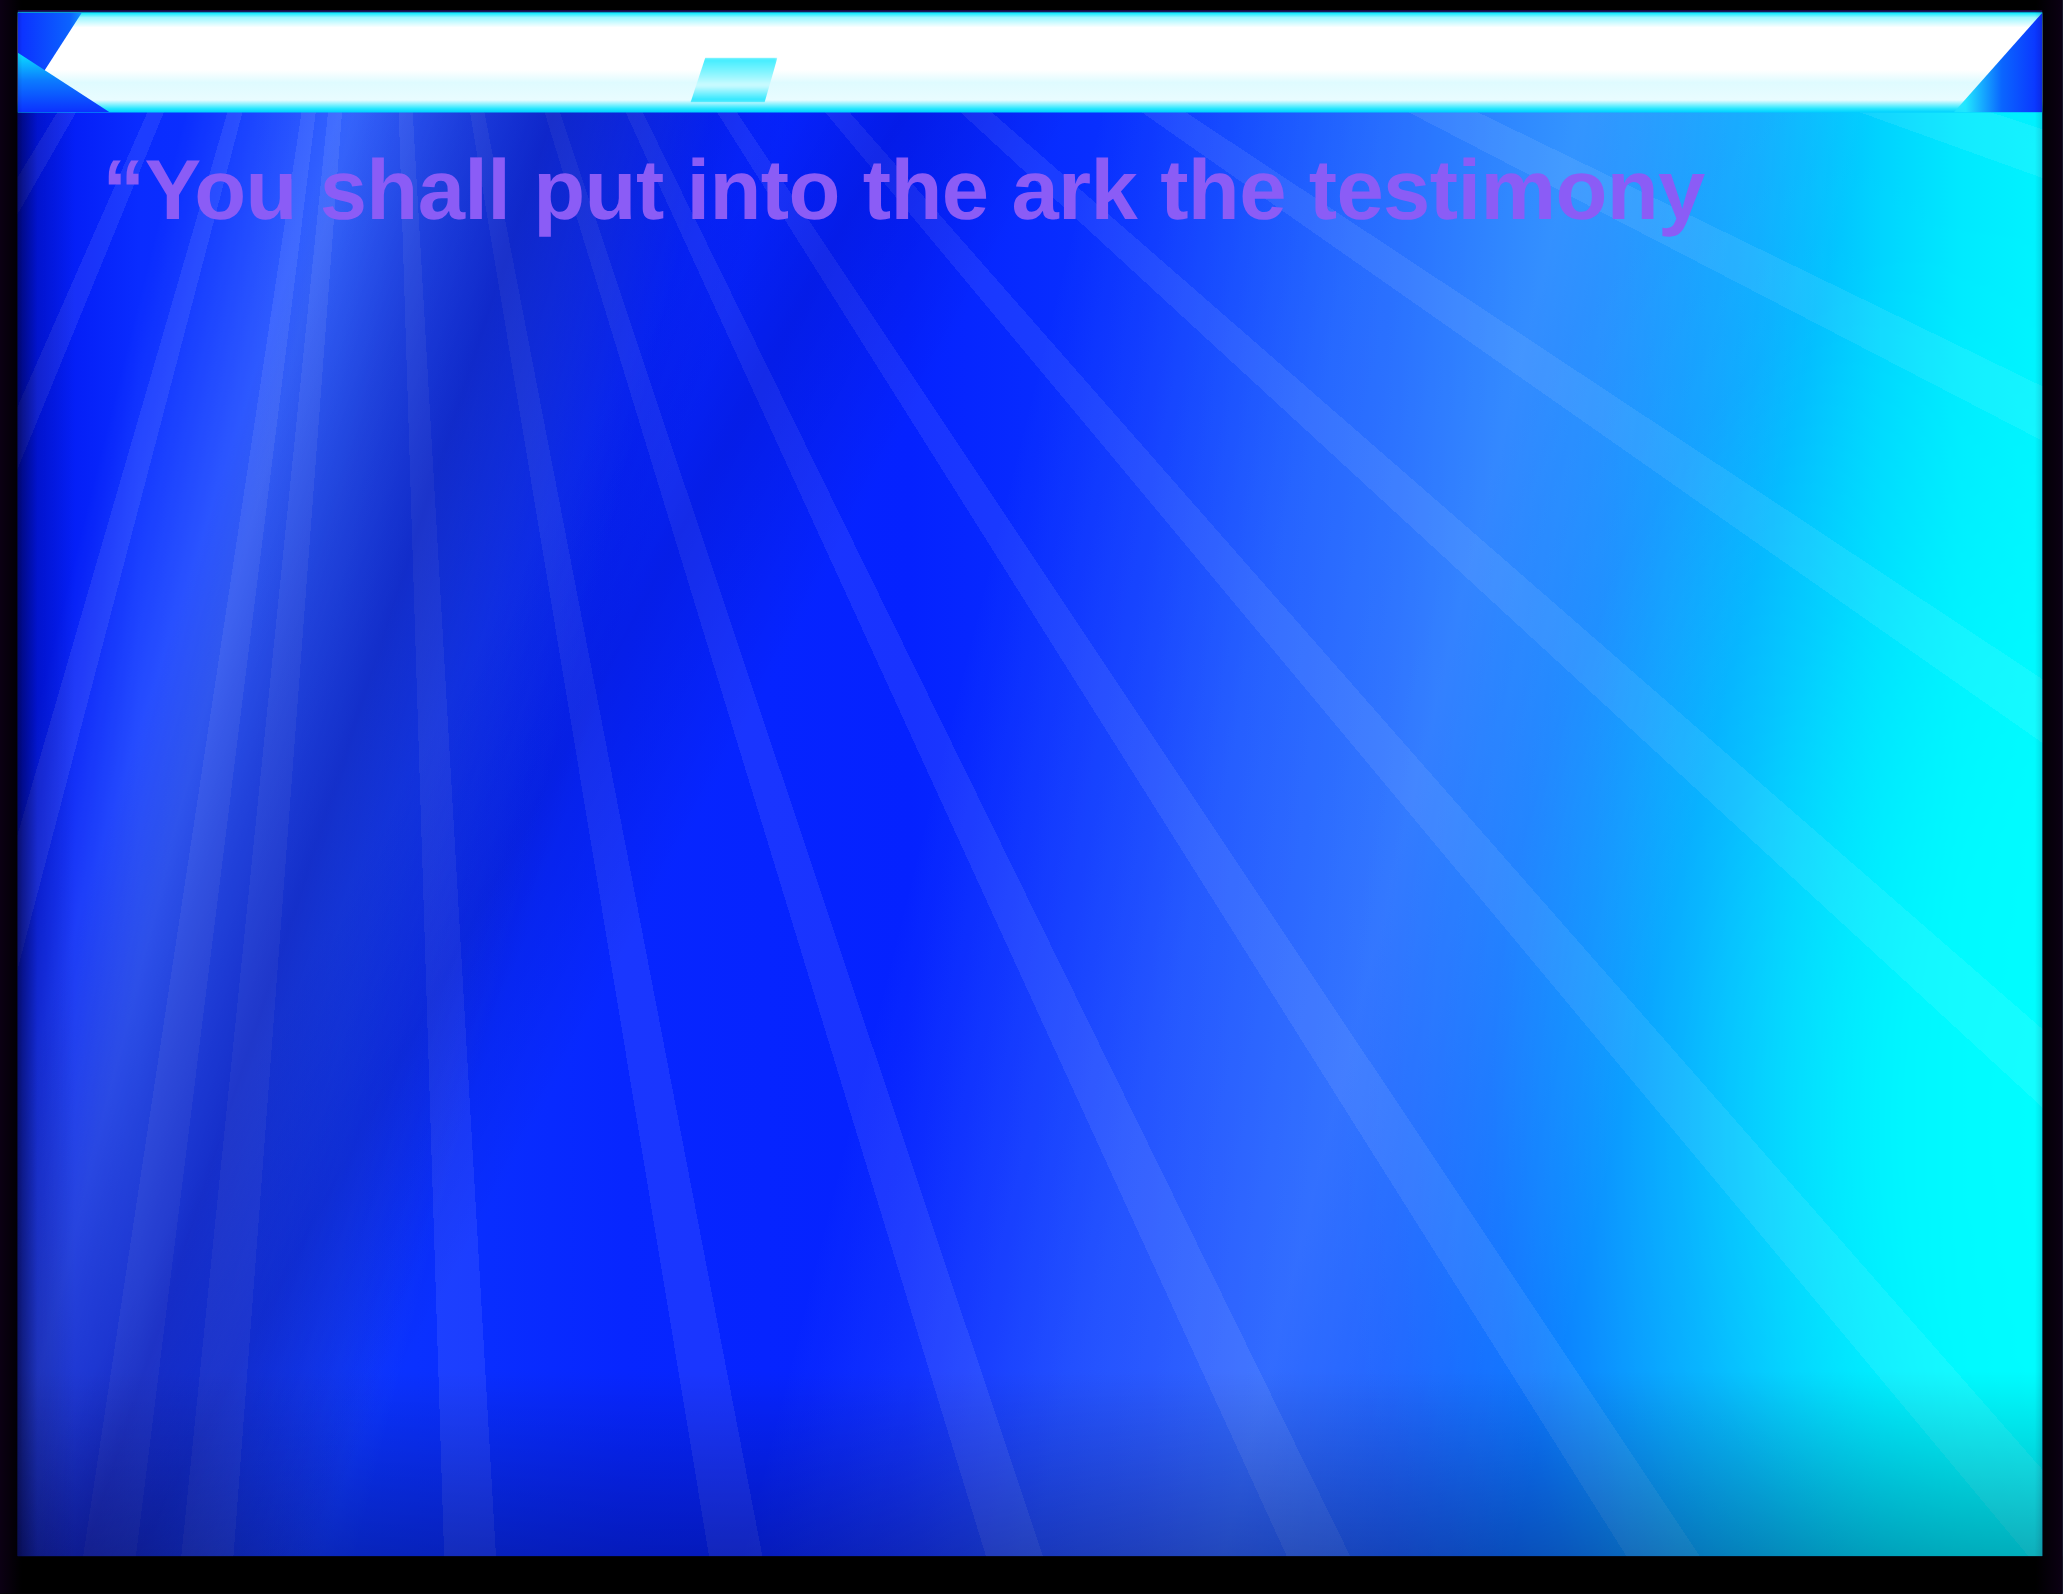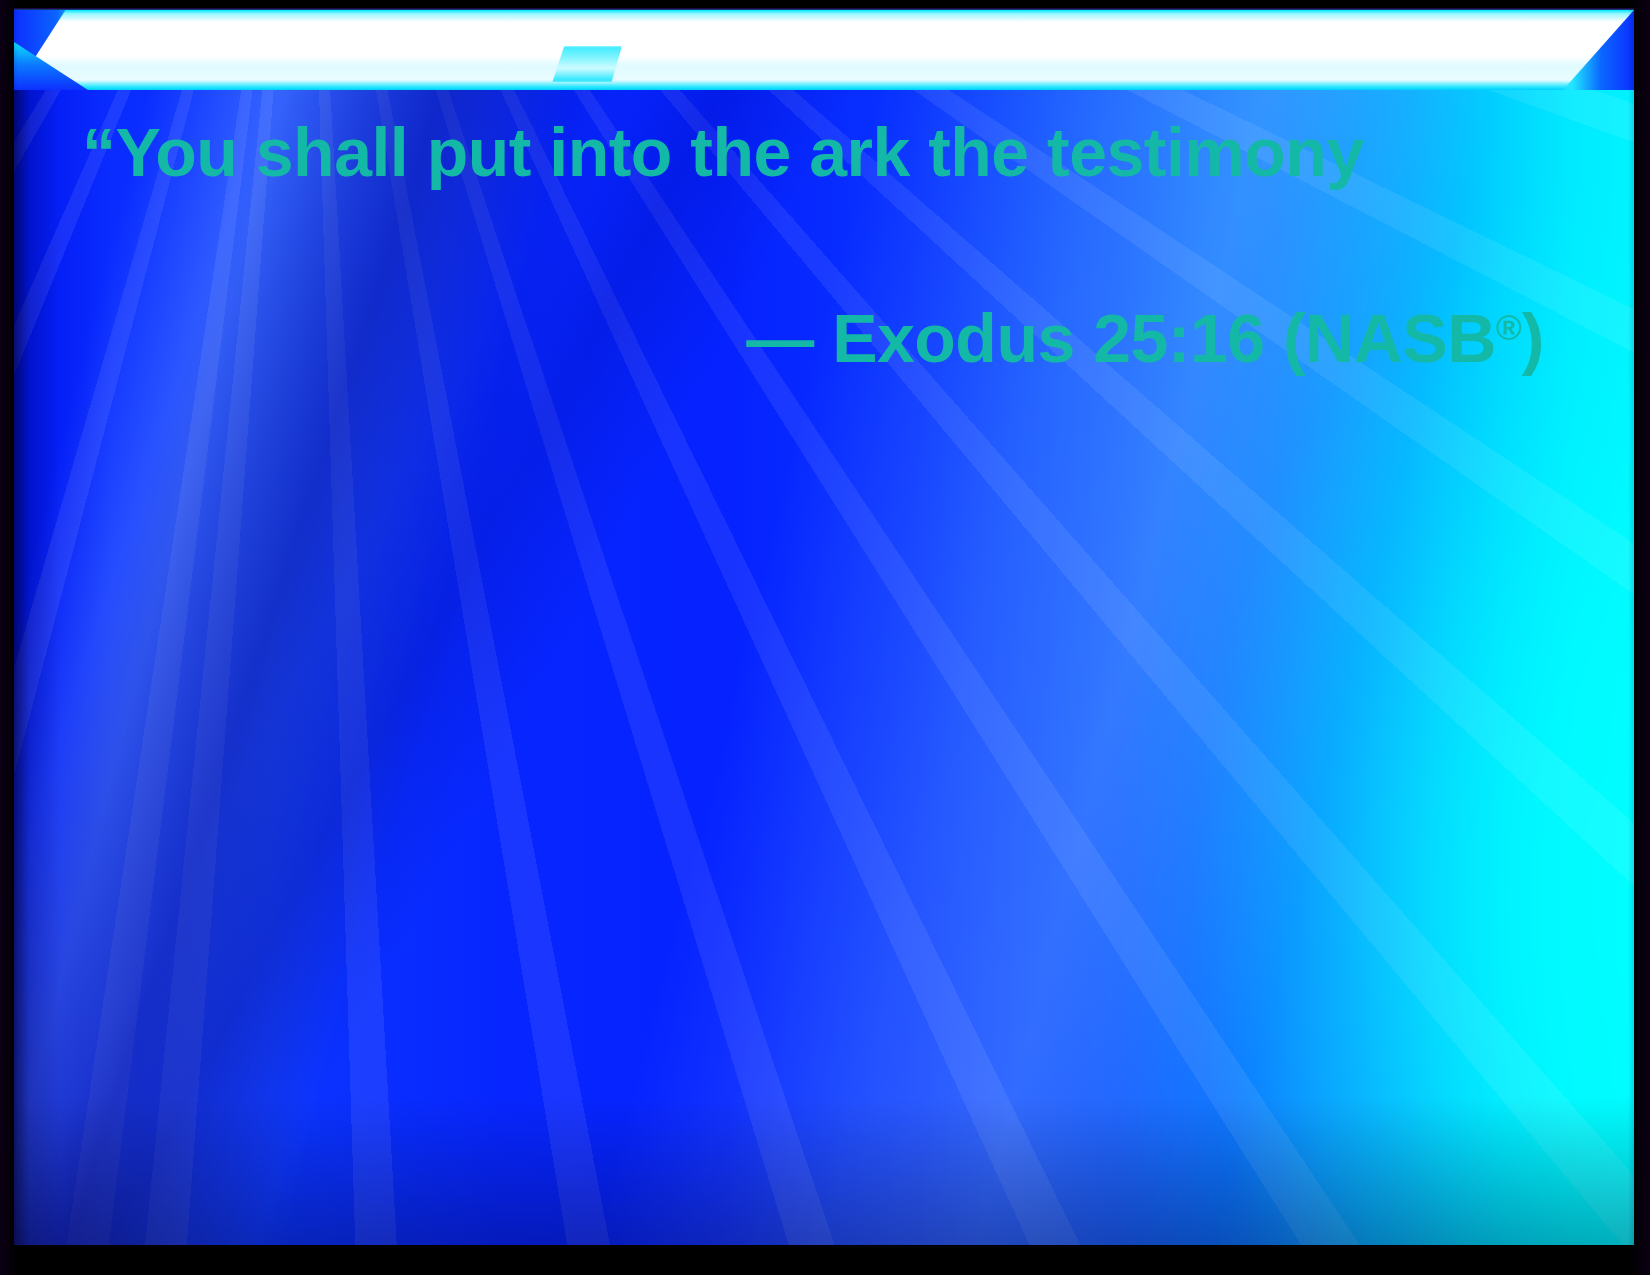--- a/index.html
+++ b/index.html
@@ -263,21 +263,21 @@
     opacity: .55;
   }
 
   
 
   .verse-block {
     position: absolute;
     left: 82px;
     top: 112px;
     width: 1470px;
-    color: #14b8a6;
+    color: #8b5cf6;
   }
 
   .verse-line {
     font-family: "Liberation Sans Narrow", "Liberation Sans", "DejaVu Sans Condensed", sans-serif;
     font-weight: bold;
     font-size: 68px;
     line-height: 81px;
     letter-spacing: -0.5px;
     white-space: pre;
   }
@@ -318,21 +318,18 @@
   <div class="top-rule"></div>
   <div class="top-band"></div>
   <div class="top-band-left-wedge"></div>
   <div class="top-band-left-wedge2"></div>
   <div class="top-band-right-wedge"></div>
   <div class="top-band-notch"></div>
 
   <div class="verse-block">
     <div class="verse-line">“You shall put into the ark the testimony</div>
 
-    <div class="attribution">
-      <span>— Exodus 25:16 (NASB</span><span class="reg">®</span><span>)</span>
-    </div>
   </div>
 
   <div class="bezel"></div>
   <div class="bezel-tint"></div>
 
 </div>
 
 </body></html>

